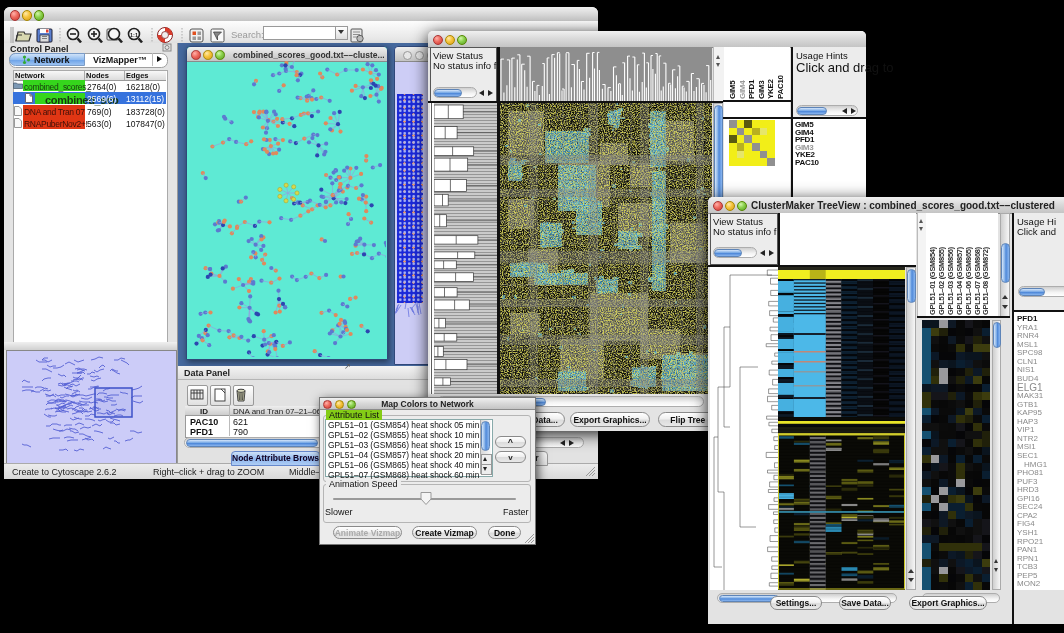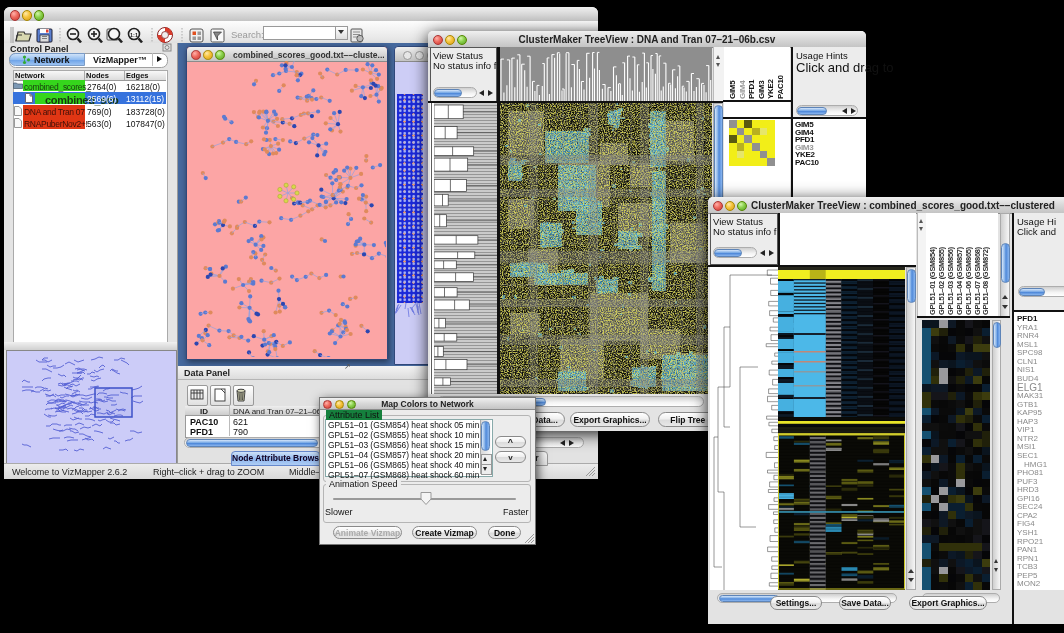--- a/index.html
+++ b/index.html
@@ -282,25 +282,25 @@
       <path d="M40 76 l4 0 l2 -2 l2 0" stroke="#5560d4" stroke-width="1" fill="none" opacity=".9"></path>
       <path d="M58 34 l3 -0 l3 -1 l4 -2" stroke="#5560d4" stroke-width="1" fill="none" opacity=".9"></path>
       <path d="M49 58 l4 -0 l4 -2 l3 0" stroke="#5560d4" stroke-width="1" fill="none" opacity=".9"></path>
       <path d="M90 51 l2 -1 l2 -1 l2 1" stroke="#5560d4" stroke-width="1" fill="none" opacity=".9"></path>
       <path d="M79 69 l4 0 l4 1 l2 1" stroke="#5560d4" stroke-width="1" fill="none" opacity=".9"></path>
       <path d="M73 51 l4 1 l3 0 l4 -0" stroke="#5560d4" stroke-width="1" fill="none" opacity=".9"></path>
       <path d="M72 53 l2 1 l3 1 l4 -2" stroke="#5560d4" stroke-width="1" fill="none" opacity=".9"></path>
       <rect x="89" y="38" width="37" height="29" fill="rgba(90,110,220,0.10)" stroke="#3c50c8" stroke-width="1.5"></rect>
     </svg>
 <div class="abs" style="left:0;top:456px;width:594px;height:15px;background:linear-gradient(#ececec,#d8d8d8);border-top:1px solid #aaa"></div>
-<div style="position:absolute;left:8px;top:460px;font-size:9px;font-weight:normal;color:#222;white-space:nowrap">Welcome to VizMapper 2.6.2</div>
+<div style="position:absolute;left:8px;top:460px;font-size:9px;font-weight:normal;color:#222;white-space:nowrap">Create to Cytoscape 2.6.2</div>
 <div style="position:absolute;left:149px;top:460px;font-size:9px;font-weight:normal;color:#222;white-space:nowrap">Right–click + drag  to  ZOOM</div>
 <div style="position:absolute;left:285px;top:460px;font-size:9px;font-weight:normal;color:#222;white-space:nowrap">Middle–click + drag to PAN</div>
 <div class="abs" style="left:174px;top:36px;width:420px;height:323px;background:#46699e"></div>
-<div class="abs" style="left:182px;top:39px;width:200px;height:312px;background:#fca5a5;border:1px solid #30487a;border-radius:4px 4px 0 0;box-shadow:1px 2px 6px rgba(0,0,0,.5)">
+<div class="abs" style="left:182px;top:39px;width:200px;height:312px;background:#5eead4;border:1px solid #30487a;border-radius:4px 4px 0 0;box-shadow:1px 2px 6px rgba(0,0,0,.5)">
 <div class="abs tbar" style="left:0;top:0;width:200px;height:14px;border-radius:4px 4px 0 0"></div>
 <div style="position:absolute;left:4.2px;top:3.2px;width:7.6px;height:7.6px;border-radius:50%;background:radial-gradient(circle at 35% 30%,#ffb0a8,#ee6a5f 45%,#c63a30);border:.5px solid #a33"></div>
       <div style="position:absolute;left:16.2px;top:3.2px;width:7.6px;height:7.6px;border-radius:50%;background:radial-gradient(circle at 35% 30%,#ffe9a8,#f5c33b 45%,#d89b1e);border:.5px solid #a80"></div>
       <div style="position:absolute;left:28.2px;top:3.2px;width:7.6px;height:7.6px;border-radius:50%;background:radial-gradient(circle at 35% 30%,#d2f5a8,#8ad04a 45%,#5aa02a);border:.5px solid #580"></div>
 <div style="position:absolute;left:46px;top:3px;font-size:8.5px;font-weight:bold;color:#333;white-space:nowrap">combined_scores_good.txt––cluste...</div>
 <svg class="abs" style="left:1px;top:14px" width="198" height="296" viewBox="0 0 198 296">
         <circle cx="139.3" cy="8.6" r="2.1" fill="#5c7ad0"></circle>
         <line x1="139.3" y1="8.6" x2="149.2" y2="13.5" stroke="#93a0de" stroke-width=".7"></line>
         <circle cx="149.2" cy="13.5" r="2.1" fill="#e08a5c"></circle>
         <line x1="149.2" y1="13.5" x2="157.7" y2="8.9" stroke="#93a0de" stroke-width=".7"></line>
@@ -1067,21 +1067,20 @@
         <line x1="5" y1="11" x2="11" y2="5"></line>
         <line x1="8" y1="11" x2="11" y2="8"></line>
       </g>
     </svg>
 </div>
 <div class="abs" style="left:428px;top:31px;width:438px;height:400px;background:#e3e3e3;border-radius:5px 5px 0 0;box-shadow:0 3px 16px rgba(0,0,0,.85);z-index:20">
     <div class="abs tbar" style="left:0;top:0;width:438px;height:16px;border-radius:5px 5px 0 0"></div>
     <div style="position:absolute;left:4.8px;top:3.8px;width:8.4px;height:8.4px;border-radius:50%;background:radial-gradient(circle at 35% 30%,#ffb0a8,#ee6a5f 45%,#c63a30);border:.5px solid #a33"></div>
     <div style="position:absolute;left:16.8px;top:3.8px;width:8.4px;height:8.4px;border-radius:50%;background:radial-gradient(circle at 35% 30%,#ffe9a8,#f5c33b 45%,#d89b1e);border:.5px solid #a80"></div>
     <div style="position:absolute;left:28.8px;top:3.8px;width:8.4px;height:8.4px;border-radius:50%;background:radial-gradient(circle at 35% 30%,#d2f5a8,#8ad04a 45%,#5aa02a);border:.5px solid #580"></div>
-    <div class="abs" style="left:0;top:2.5px;width:438px;text-align:center;font-size:10px;font-weight:bold;color:#222;white-space:nowrap">ClusterMaker TreeView : DNA and Tran 07–21–06b.csv</div>
     <div class="abs" style="left:2px;top:16px;width:67px;height:55px;background:#ececec;border:1px solid #555;box-sizing:border-box"></div>
     <div style="position:absolute;left:5px;top:19px;font-size:9.5px;font-weight:normal;color:#111;white-space:nowrap">View Status</div>
     <div style="position:absolute;left:5px;top:29px;font-size:9.5px;font-weight:normal;color:#111;white-space:nowrap">No status info f</div>
     <div style="position:absolute;left:5px;top:56px;width:44px;height:11px;border-radius:5.5px;background:linear-gradient(#cfcfcf,#f4f4f4 60%,#ffffff);border:1px solid #adadad;box-sizing:border-box"></div>
     <div style="position:absolute;left:6px;top:57.5px;width:28px;height:8px;border-radius:4.0px;background:linear-gradient(#d5e6fa,#7aaae6 45%,#4d87d8 55%,#8ab6ef);border:1px solid #5d84b8;box-sizing:border-box"></div>
     <div style="position:absolute;left:51px;top:59px;width:0;height:0;border-top:3.5px solid transparent;border-bottom:3.5px solid transparent;border-right:5px solid #222"></div>
     <div style="position:absolute;left:60px;top:59px;width:0;height:0;border-top:3.5px solid transparent;border-bottom:3.5px solid transparent;border-left:5px solid #222"></div>
     <div class="abs" style="left:72px;top:16px;width:212px;height:54px;background:#9a9a9a;background-image:repeating-linear-gradient(90deg,rgba(255,255,255,.95) 0 1px,rgba(0,0,0,0) 1px 3px)">
       <svg class="abs" style="left:0;top:0" width="212" height="54" viewBox="0 0 212 54">
         <rect x="0" y="0" width="212" height="54" fill="#8e8e8e"></rect>
@@ -2570,21 +2569,21 @@
     <div style="position:absolute;left:62px;top:399px;width:52px;height:14px;border-radius:7.0px;background:linear-gradient(#ffffff,#f0f0f0 45%,#dcdcdc 55%,#e8e8e8);border:1px solid #8a8a8a;box-sizing:border-box;text-align:center;font-size:8.5px;font-weight:bold;color:#111;line-height:13px;white-space:nowrap;overflow:hidden">Settings...</div>
     <div style="position:absolute;left:131px;top:399px;width:52px;height:14px;border-radius:7.0px;background:linear-gradient(#ffffff,#f0f0f0 45%,#dcdcdc 55%,#e8e8e8);border:1px solid #8a8a8a;box-sizing:border-box;text-align:center;font-size:8.5px;font-weight:bold;color:#111;line-height:13px;white-space:nowrap;overflow:hidden">Save Data...</div>
     <div style="position:absolute;left:201px;top:399px;width:78px;height:14px;border-radius:7.0px;background:linear-gradient(#ffffff,#f0f0f0 45%,#dcdcdc 55%,#e8e8e8);border:1px solid #8a8a8a;box-sizing:border-box;text-align:center;font-size:8.5px;font-weight:bold;color:#111;line-height:13px;white-space:nowrap;overflow:hidden">Export Graphics...</div>
   </div>
 <div class="abs" style="left:319px;top:397px;width:215px;height:146px;background:#ececec;border:1px solid #777;box-shadow:2px 3px 10px rgba(0,0,0,.7);z-index:40">
     <div class="abs tbar" style="left:0;top:0;width:215px;height:11px"></div>
     <div style="position:absolute;left:3.1px;top:2.1px;width:6.8px;height:6.8px;border-radius:50%;background:radial-gradient(circle at 35% 30%,#ffb0a8,#ee6a5f 45%,#c63a30);border:.5px solid #a33"></div>
     <div style="position:absolute;left:15.1px;top:2.1px;width:6.8px;height:6.8px;border-radius:50%;background:radial-gradient(circle at 35% 30%,#ffe9a8,#f5c33b 45%,#d89b1e);border:.5px solid #a80"></div>
     <div style="position:absolute;left:27.1px;top:2.1px;width:6.8px;height:6.8px;border-radius:50%;background:radial-gradient(circle at 35% 30%,#d2f5a8,#8ad04a 45%,#5aa02a);border:.5px solid #580"></div>
     <div class="abs" style="left:0;top:1px;width:215px;text-align:center;font-size:8.5px;font-weight:bold;color:#222">Map Colors to Network</div>
-    <div class="abs" style="left:6px;top:12px;font-size:9px;color:#111;background:#15803d;padding:0 3px;z-index:5;white-space:nowrap">Attribute List</div>
+    <div class="abs" style="left:6px;top:12px;font-size:9px;color:#111;background:#84cc16;padding:0 3px;z-index:5;white-space:nowrap">Attribute List</div>
     <div class="abs" style="left:3px;top:16.5px;width:206px;height:65px;border:1px solid #b5b5b5;border-radius:3px"></div>
     <div class="abs" style="left:5px;top:21px;width:166px;height:56px;background:#fff;border:1px solid #8aa"></div>
     <div style="position:absolute;left:8px;top:21.5px;font-size:8.4px;font-weight:normal;color:#111;white-space:nowrap">GPL51–01 (GSM854) heat shock 05 min</div>
     <div style="position:absolute;left:8px;top:31.5px;font-size:8.4px;font-weight:normal;color:#111;white-space:nowrap">GPL51–02 (GSM855) heat shock 10 min</div>
     <div style="position:absolute;left:8px;top:41.5px;font-size:8.4px;font-weight:normal;color:#111;white-space:nowrap">GPL51–03 (GSM856) heat shock 15 min</div>
     <div style="position:absolute;left:8px;top:51.5px;font-size:8.4px;font-weight:normal;color:#111;white-space:nowrap">GPL51–04 (GSM857) heat shock 20 min</div>
     <div style="position:absolute;left:8px;top:61.5px;font-size:8.4px;font-weight:normal;color:#111;white-space:nowrap">GPL51–06 (GSM865) heat shock 40 min</div>
     <div style="position:absolute;left:8px;top:71.5px;font-size:8.4px;font-weight:normal;color:#111;white-space:nowrap">GPL51–07 (GSM868) heat shock 60 min</div>
     <div class="abs" style="left:160px;top:22px;width:10px;height:54px;background:linear-gradient(90deg,#d8d8d8,#f8f8f8);border-left:1px solid #aaa"></div>
     <div style="position:absolute;left:160.5px;top:23px;width:9px;height:30px;border-radius:4.5px;background:linear-gradient(90deg,#d5e6fa,#7aaae6 45%,#4d87d8 55%,#8ab6ef);border:1px solid #5d84b8;box-sizing:border-box"></div>

